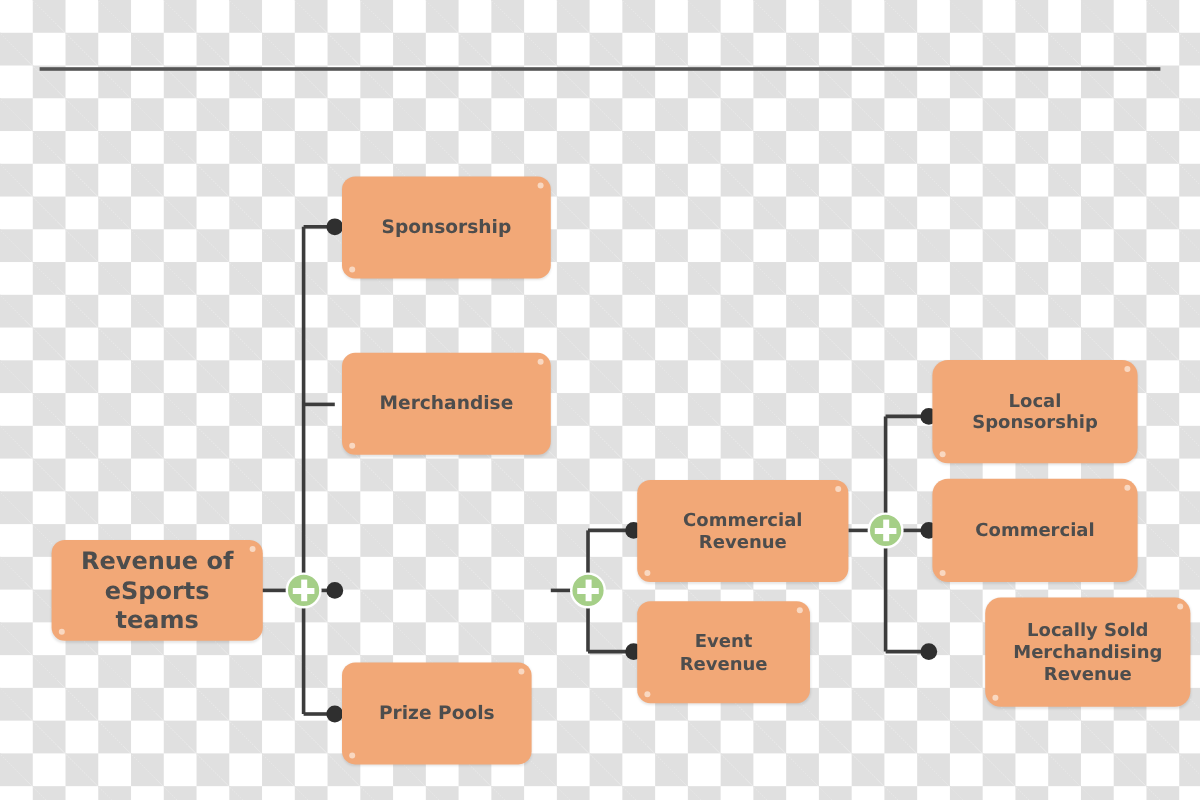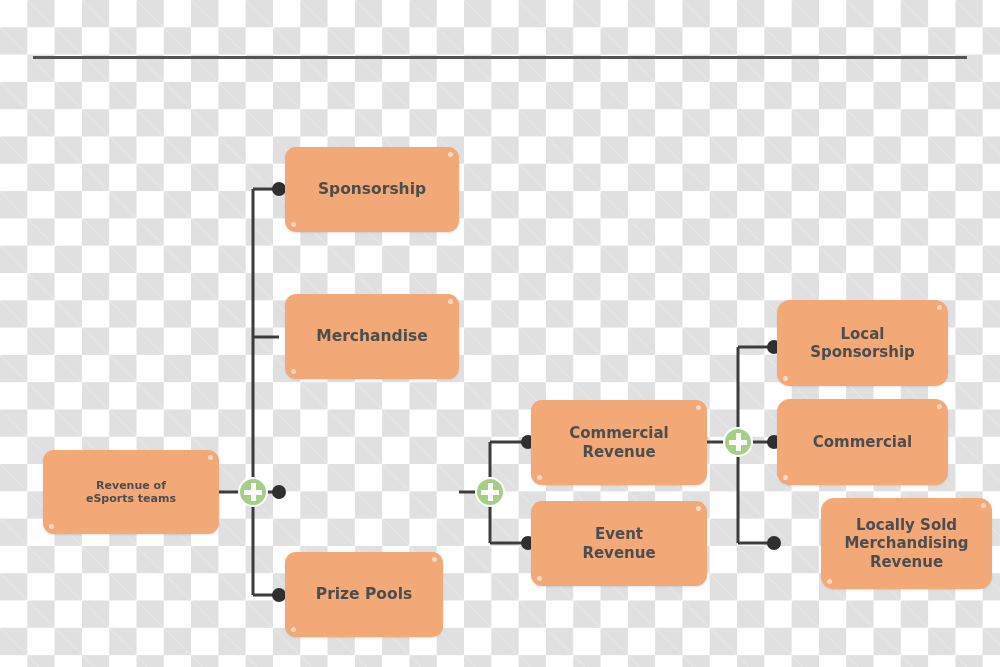--- a/index.html
+++ b/index.html
@@ -87,21 +87,21 @@
     height: 5px;
     border-radius: 50%;
     background: rgba(255,255,255,0.55);
     pointer-events: none;
   }
   .node::before { right: 6px; top: 5px; }
   .node::after  { left: 6px;  bottom: 5px; }
 
   .node-label { display: block; }
 
-  .size-root  { font-size: 11px; }
+  .size-root  { font-size: 20px; }
   .size-mid   { font-size: 15.5px; }
   .size-col3  { font-size: 15px; }
   .size-col4  { font-size: 15px; border-radius: 13px; }
 
   
   .plus {
     position: absolute;
     width: 30px;
     height: 30px;
     border-radius: 50%;
@@ -201,21 +201,21 @@
 
   <div class="node size-mid" style="left:285px; top:552px; width:158px; height:85px;">
     <span class="node-label">Prize Pools</span>
   </div>
 
   <div class="node size-col3" style="left:531px; top:400px; width:176px; height:85px; flex-direction:column;">
     <span class="node-label">Commercial</span>
     <span class="node-label">Revenue</span>
   </div>
 
-  <div class="node size-col3" style="left:531px; top:501px; width:176px; height:85px; flex-direction:column;">
+  <div class="node size-col3" style="left:531px; top:501px; width:144px; height:85px; flex-direction:column;">
     <span class="node-label">Event</span>
     <span class="node-label">Revenue</span>
   </div>
 
   <div class="node size-col4" style="left:777px; top:300px; width:171px; height:86px; flex-direction:column;">
     <span class="node-label">Local</span>
     <span class="node-label">Sponsorship</span>
   </div>
 
   <div class="node size-col4" style="left:777px; top:399px; width:171px; height:86px;">

